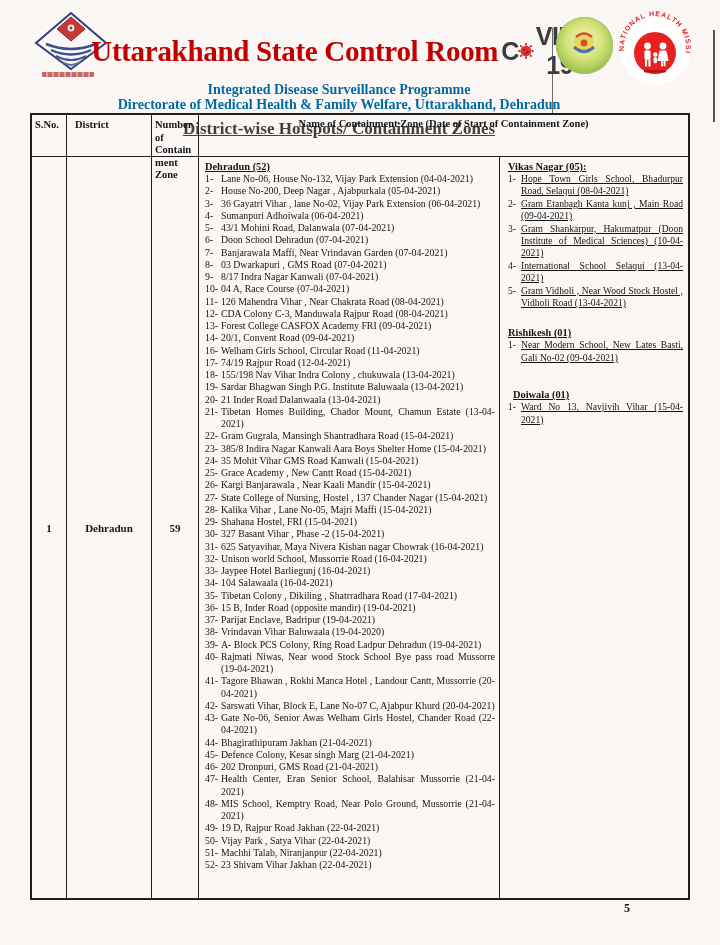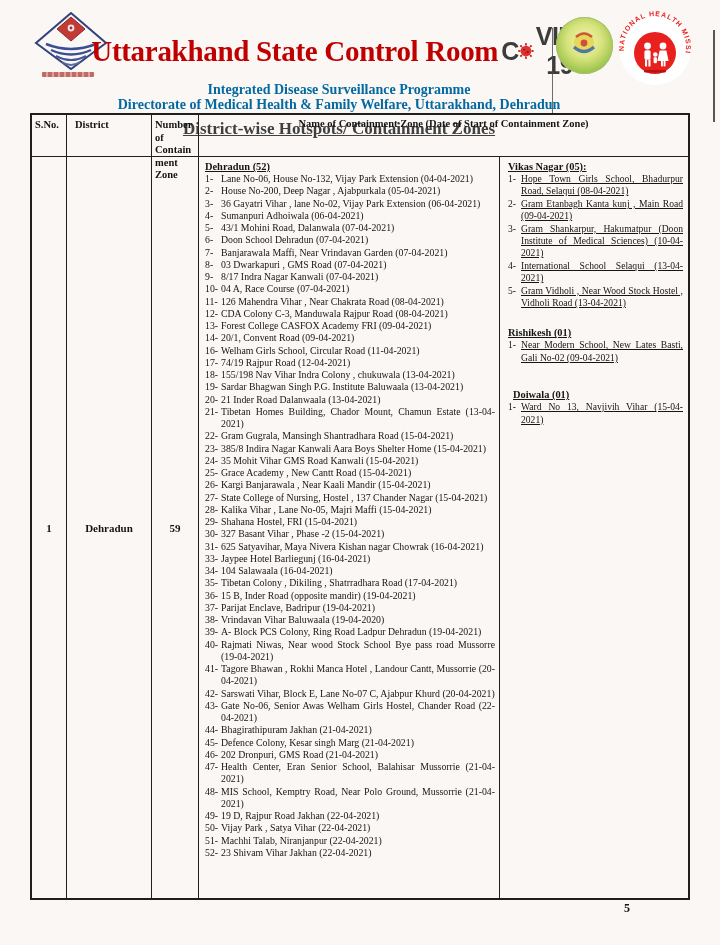--- a/index.html
+++ b/index.html
@@ -286,20 +286,24 @@
             </div>
             <div class="zone-item">
               <span class="zi-num">30-</span>
               <span class="zi-text">327 Basant Vihar , Phase -2 (15-04-2021)</span>
             </div>
             <div class="zone-item">
               <span class="zi-num">31-</span>
               <span class="zi-text">625 Satyavihar, Maya Nivera Kishan nagar Chowrak (16-04-2021)</span>
             </div>
             <div class="zone-item">
+              <span class="zi-num">32-</span>
+              <span class="zi-text">Unison world School, Mussorrie Road (16-04-2021)</span>
+            </div>
+            <div class="zone-item">
               <span class="zi-num">33-</span>
               <span class="zi-text">Jaypee Hotel Barliegunj (16-04-2021)</span>
             </div>
             <div class="zone-item">
               <span class="zi-num">34-</span>
               <span class="zi-text">104 Salawaala (16-04-2021)</span>
             </div>
             <div class="zone-item">
               <span class="zi-num">35-</span>
               <span class="zi-text">Tibetan Colony , Dikiling , Shatrradhara Road (17-04-2021)</span>

